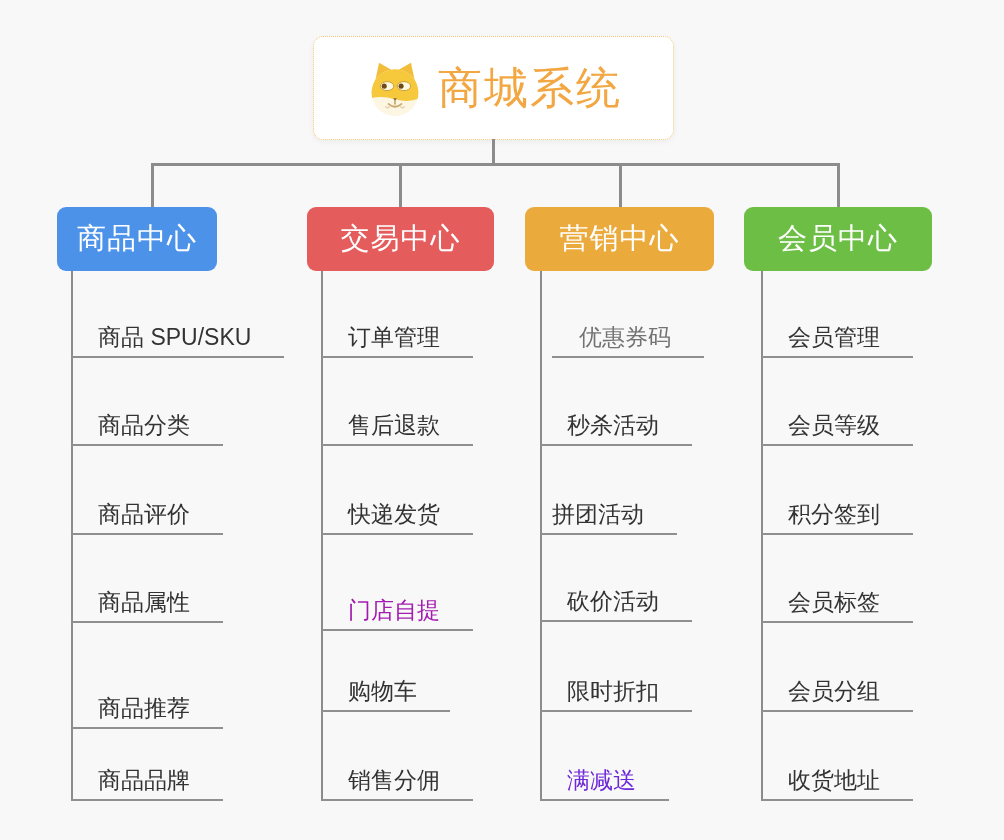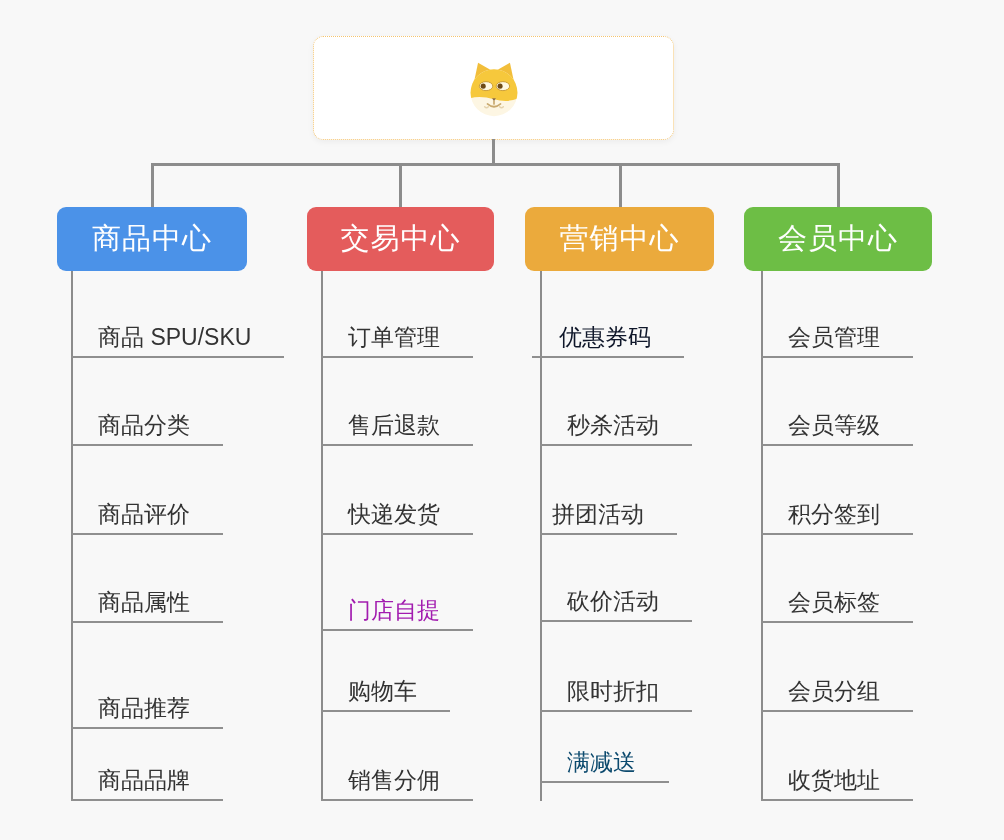--- a/index.html
+++ b/index.html
@@ -88,32 +88,33 @@
         <path d="M0 0 H64 V40 Q50 49 32 44 Q14 39 0 45 Z" fill="#f6c83c"></path>
       </g>
       <ellipse cx="23.5" cy="30" rx="7.2" ry="4.8" fill="#fff8e1" stroke="#c79a33" stroke-width="1"></ellipse>
       <ellipse cx="41.5" cy="30" rx="7.2" ry="4.8" fill="#fff8e1" stroke="#c79a33" stroke-width="1"></ellipse>
       <circle cx="20.5" cy="30" r="2.7" fill="#6e4a16"></circle>
       <circle cx="38.5" cy="30" r="2.7" fill="#6e4a16"></circle>
       <path d="M30 43 L34 43 L32 46 Z" fill="#8b6b4a"></path>
       <path d="M32 46 V49 M25 49 Q32 55 39 49" stroke="#c9a96e" stroke-width="1.8" fill="none" stroke-linecap="round"></path>
       <path d="M22 52 Q24 54 26 52 M38 52 Q40 54 42 52" stroke="#e4d2ac" stroke-width="1.5" fill="none" stroke-linecap="round"></path>
     </svg>
+    <span class="root-label" style="color: rgb(242, 167, 66);">商城系统</span>
   </div>
 
   <div id="connectors">
       <div class="conn" style="left: 492px; top: 139px; width: 3px; height: 27px; background: rgb(140, 140, 140);"></div>
       <div class="conn" style="left: 151px; top: 163px; width: 689px; height: 3px; background: rgb(140, 140, 140);"></div>
       <div class="conn" style="left: 151px; top: 163px; width: 3px; height: 46px; background: rgb(140, 140, 140);"></div>
       <div class="conn" style="left: 399px; top: 163px; width: 3px; height: 46px; background: rgb(140, 140, 140);"></div>
       <div class="conn" style="left: 619px; top: 163px; width: 3px; height: 46px; background: rgb(140, 140, 140);"></div>
       <div class="conn" style="left: 837px; top: 163px; width: 3px; height: 46px; background: rgb(140, 140, 140);"></div>
     </div>
   <div id="branches">
-      <div class="branch-box" style="left: 57px; top: 207px; width: 190px; background: rgb(75, 146, 232);">
+      <div class="branch-box" style="left: 57px; top: 207px; width: 160px; background: rgb(75, 146, 232);">
         <span>商品中心</span>
       </div>
       <div class="col-line" style="left: 71px; top: 271px; height: 530px; background: rgb(140, 140, 140);"></div>
       <div class="item" style="left: 71px; top: 319px; border-bottom-color: rgb(143, 143, 143); color: rgb(51, 51, 51);"><span>商品 SPU/SKU</span></div>
       <div class="item" style="left: 71px; top: 407px; border-bottom-color: rgb(143, 143, 143); color: rgb(51, 51, 51);"><span>商品分类</span></div>
       <div class="item" style="left: 71px; top: 496px; border-bottom-color: rgb(143, 143, 143); color: rgb(51, 51, 51);"><span>商品评价</span></div>
       <div class="item" style="left: 71px; top: 584px; border-bottom-color: rgb(143, 143, 143); color: rgb(51, 51, 51);"><span>商品属性</span></div>
       <div class="item" style="left: 71px; top: 673px; border-bottom-color: rgb(143, 143, 143); color: rgb(51, 51, 51); margin-top: 17px;"><span>商品推荐</span></div>
       <div class="item" style="left: 71px; top: 762px; border-bottom-color: rgb(143, 143, 143); color: rgb(51, 51, 51);"><span>商品品牌</span></div>
       <div class="branch-box" style="left: 307px; top: 207px; width: 187px; background: rgb(228, 92, 92);">
@@ -123,26 +124,26 @@
       <div class="item" style="left: 321px; top: 319px; border-bottom-color: rgb(143, 143, 143); color: rgb(51, 51, 51);"><span>订单管理</span></div>
       <div class="item" style="left: 321px; top: 407px; border-bottom-color: rgb(143, 143, 143); color: rgb(51, 51, 51);"><span>售后退款</span></div>
       <div class="item" style="left: 321px; top: 496px; border-bottom-color: rgb(143, 143, 143); color: rgb(51, 51, 51);"><span>快递发货</span></div>
       <div class="item" style="left: 321px; top: 584px; border-bottom-color: rgb(143, 143, 143); color: #a21caf; margin-top: 8px;"><span>门店自提</span></div>
       <div class="item" style="left: 321px; top: 673px; border-bottom-color: rgb(143, 143, 143); color: rgb(51, 51, 51);"><span>购物车</span></div>
       <div class="item" style="left: 321px; top: 762px; border-bottom-color: rgb(143, 143, 143); color: rgb(51, 51, 51);"><span>销售分佣</span></div>
       <div class="branch-box" style="left: 525px; top: 207px; width: 189px; background: rgb(235, 170, 60);">
         <span>营销中心</span>
       </div>
       <div class="col-line" style="left: 540px; top: 271px; height: 530px; background: rgb(140, 140, 140);"></div>
-      <div class="item" style="left: 532px; top: 319px; border-bottom-color: rgb(143, 143, 143); color: #0f172a;"><span>优惠券码</span></div>
+      <div class="item" style="left: 552px; top: 319px; border-bottom-color: rgb(143, 143, 143); color: #737373;"><span>优惠券码</span></div>
       <div class="item" style="left: 540px; top: 407px; border-bottom-color: rgb(143, 143, 143); color: rgb(51, 51, 51);"><span>秒杀活动</span></div>
       <div class="item" style="left: 540px; top: 496px; border-bottom-color: rgb(143, 143, 143); color: rgb(51, 51, 51); padding-left: 12px;"><span>拼团活动</span></div>
       <div class="item" style="left: 540px; top: 583px; border-bottom-color: rgb(143, 143, 143); color: rgb(51, 51, 51);"><span>砍价活动</span></div>
       <div class="item" style="left: 540px; top: 673px; border-bottom-color: rgb(143, 143, 143); color: rgb(51, 51, 51);"><span>限时折扣</span></div>
-      <div class="item" style="left: 540px; top: 744px; border-bottom-color: rgb(143, 143, 143); color: #0c4a6e;"><span>满减送</span></div>
+      <div class="item" style="left: 540px; top: 762px; border-bottom-color: rgb(143, 143, 143); color: #6d28d9;"><span>满减送</span></div>
       <div class="branch-box" style="left: 744px; top: 207px; width: 188px; background: rgb(109, 190, 69);">
         <span>会员中心</span>
       </div>
       <div class="col-line" style="left: 761px; top: 271px; height: 530px; background: rgb(140, 140, 140);"></div>
       <div class="item" style="left: 761px; top: 319px; border-bottom-color: rgb(143, 143, 143); color: rgb(51, 51, 51);"><span>会员管理</span></div>
       <div class="item" style="left: 761px; top: 407px; border-bottom-color: rgb(143, 143, 143); color: rgb(51, 51, 51);"><span>会员等级</span></div>
       <div class="item" style="left: 761px; top: 496px; border-bottom-color: rgb(143, 143, 143); color: rgb(51, 51, 51);"><span>积分签到</span></div>
       <div class="item" style="left: 761px; top: 584px; border-bottom-color: rgb(143, 143, 143); color: rgb(51, 51, 51);"><span>会员标签</span></div>
       <div class="item" style="left: 761px; top: 673px; border-bottom-color: rgb(143, 143, 143); color: rgb(51, 51, 51);"><span>会员分组</span></div>
       <div class="item" style="left: 761px; top: 762px; border-bottom-color: rgb(143, 143, 143); color: rgb(51, 51, 51);"><span>收货地址</span></div>

